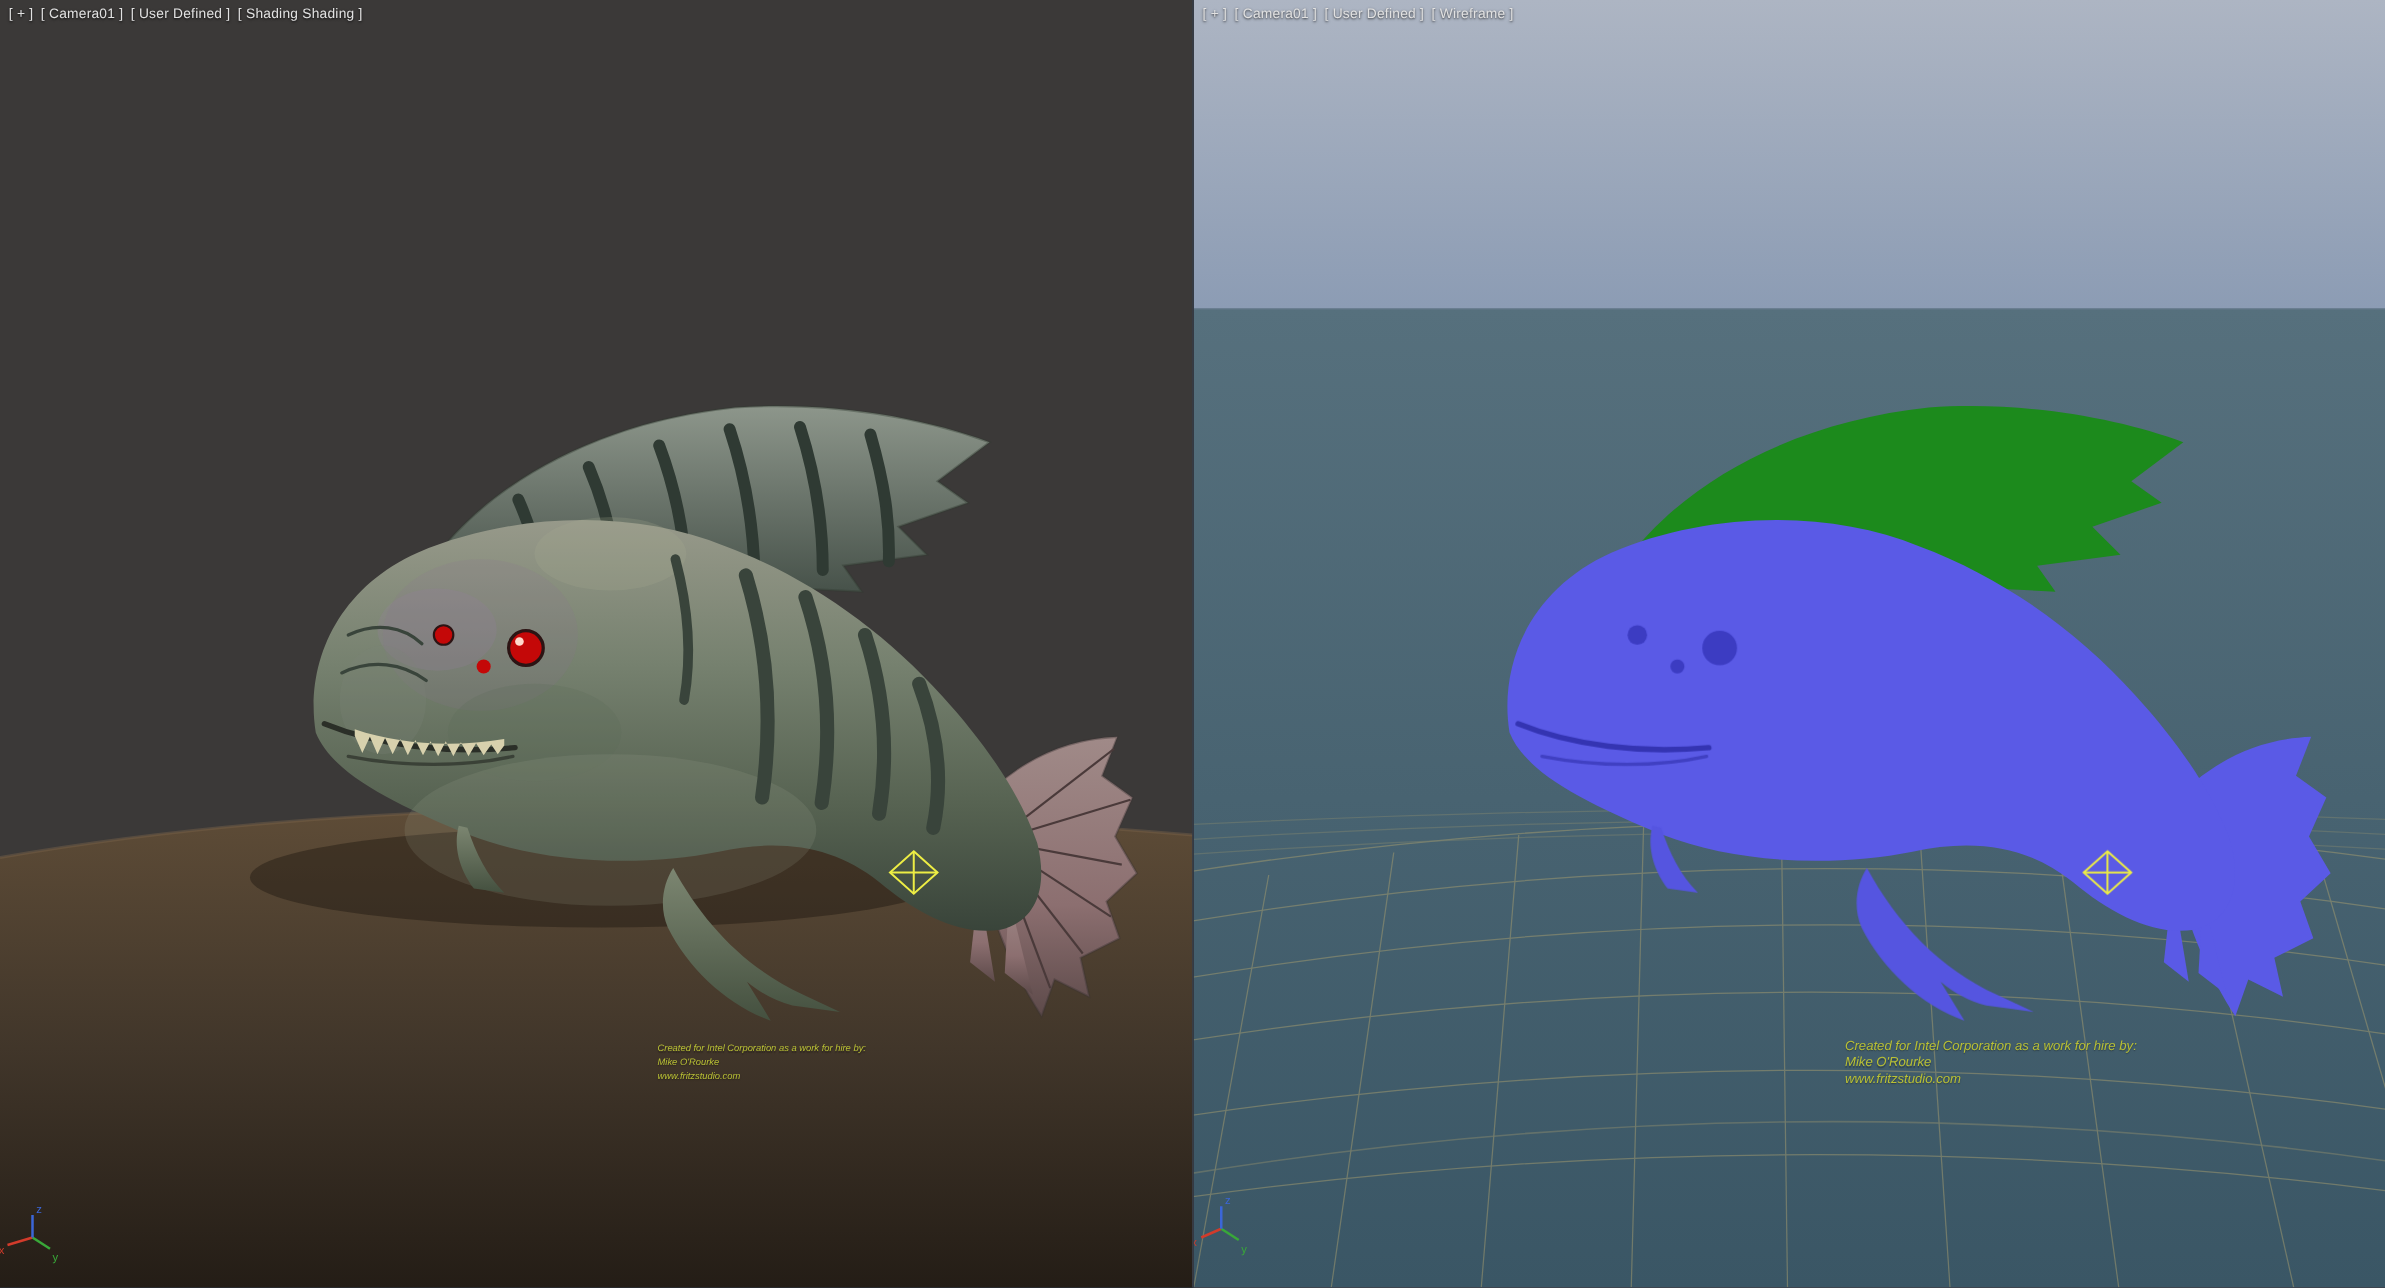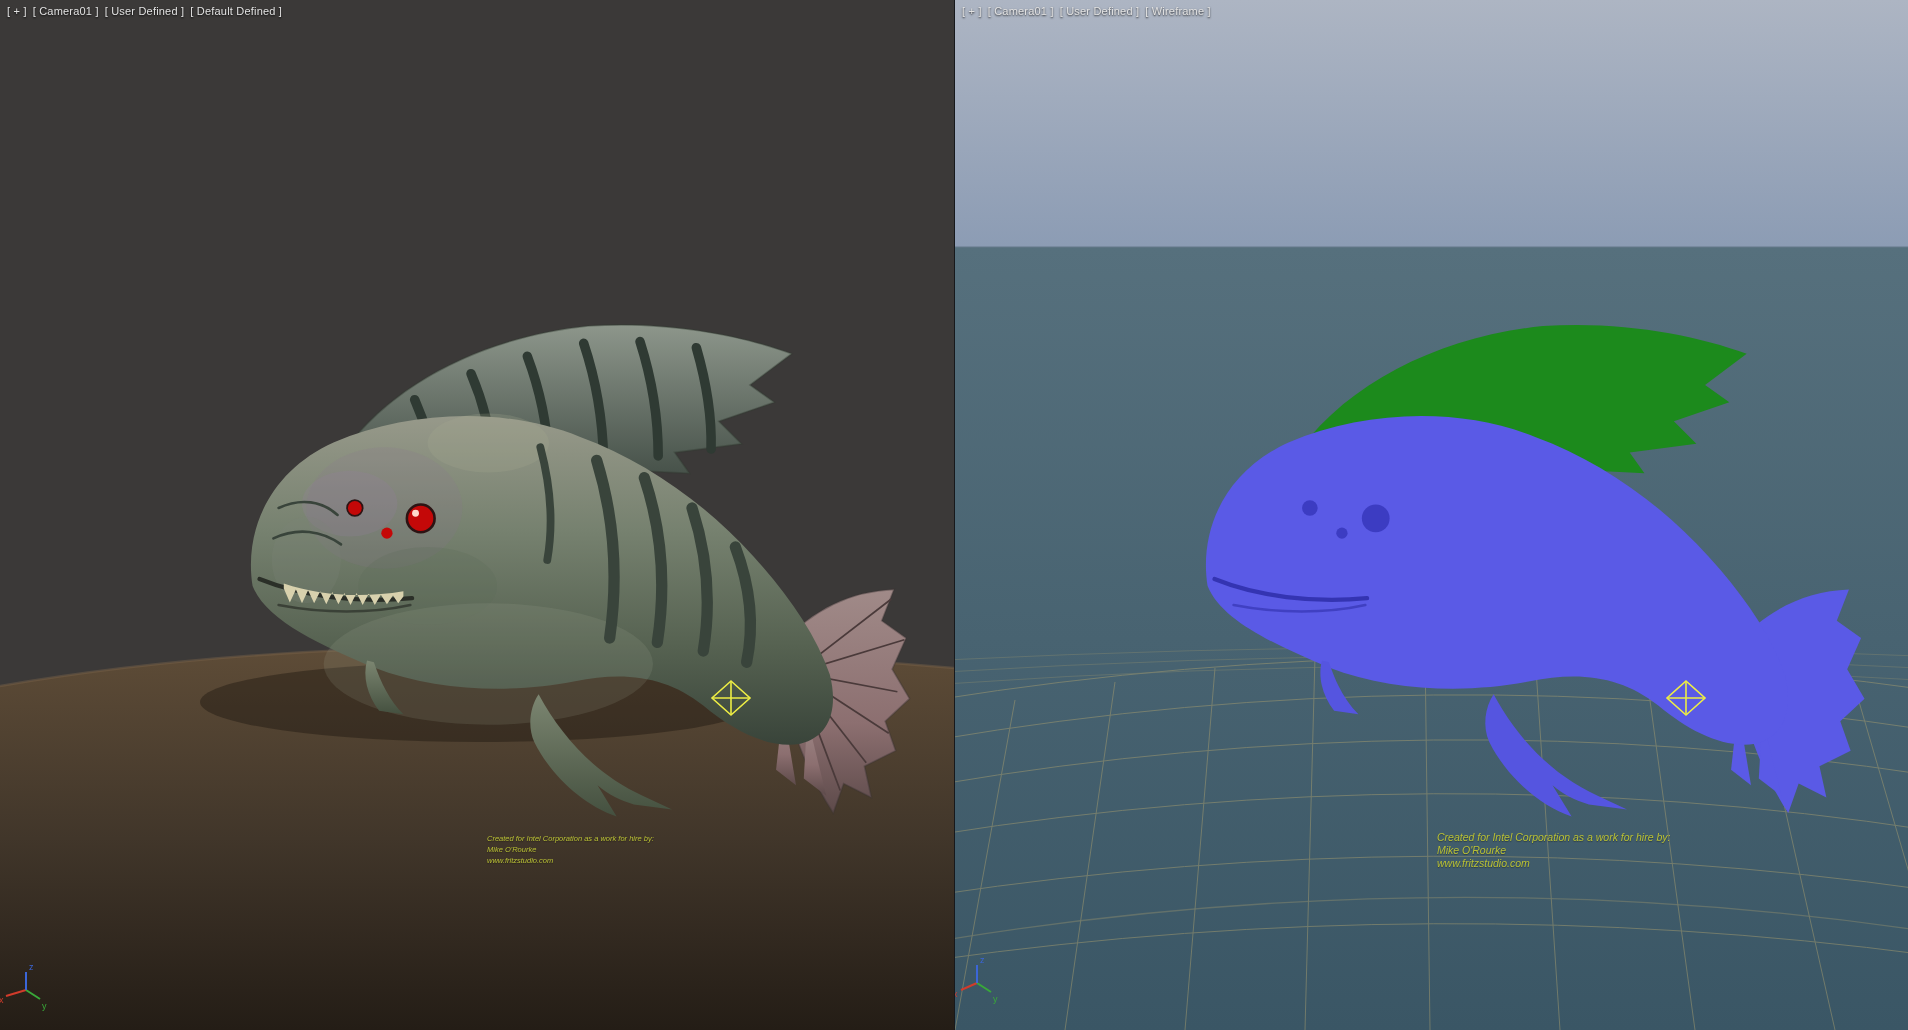--- a/index.html
+++ b/index.html
@@ -7,21 +7,21 @@
          font-family:"Liberation Sans",sans-serif;}
   .viewport{position:absolute;top:0;height:1030px;width:954px;overflow:hidden;}
   .vp-left{left:0;background:#3b3938;}
   .vp-right{left:954px;background:#8c9cb4;border-left:1px solid #17191c;box-sizing:border-box;}
   svg.scene{position:absolute;left:0;top:0;display:block;}
   .vp-label{position:absolute;top:5px;left:7px;display:flex;gap:6px;
             color:#e2e2e2;font-size:11px;letter-spacing:.2px;
             text-shadow:0 1px 2px rgba(0,0,0,.8);user-select:none;white-space:nowrap;}
   .menu-seg{cursor:pointer;}
   .watermark{position:absolute;color:#b9c035;font-style:italic;
-             text-shadow:0 1px 1px rgba(0,0,0,.35);white-space:nowrap;}
+             text-shadow:0 1px 1px rgba(0,0,0,.35);white-space:nowrap;margin-left:39px;}
   .vp-left .watermark{left:487px;top:833px;font-size:7.5px;line-height:11px;}
   .vp-right .watermark{left:482px;top:831px;font-size:10.5px;line-height:13px;}
 </style>
 </head>
 <body>
 
 <svg width="0" height="0" style="position:absolute" aria-hidden="true">
   <defs>
     <linearGradient id="gBody" x1="0" y1="0" x2="0" y2="1">
       <stop offset="0" stop-color="#97998a"></stop>
@@ -156,21 +156,21 @@
         <text x="-27" y="13" font-size="9" fill="#d23b2b">x</text>
         <text x="16" y="19" font-size="9" fill="#39a839">y</text>
         <text x="3" y="-20" font-size="9" fill="#3b66d8">z</text>
       </g>
     </svg>
 
     <div class="vp-label">
       <span class="menu-seg">[ + ]</span>
       <span class="menu-seg">[ Camera01 ]</span>
       <span class="menu-seg">[ User Defined ]</span>
-      <span class="menu-seg">[ Default Defined ]</span>
+      <span class="menu-seg">[ Shading Shading ]</span>
     </div>
 
     <div class="watermark">
       <div>Created for Intel Corporation as a work for hire by:</div>
       <div>Mike O'Rourke</div>
       <div>www.fritzstudio.com</div>
     </div>
   </section>
 
   <section class="viewport vp-right">

